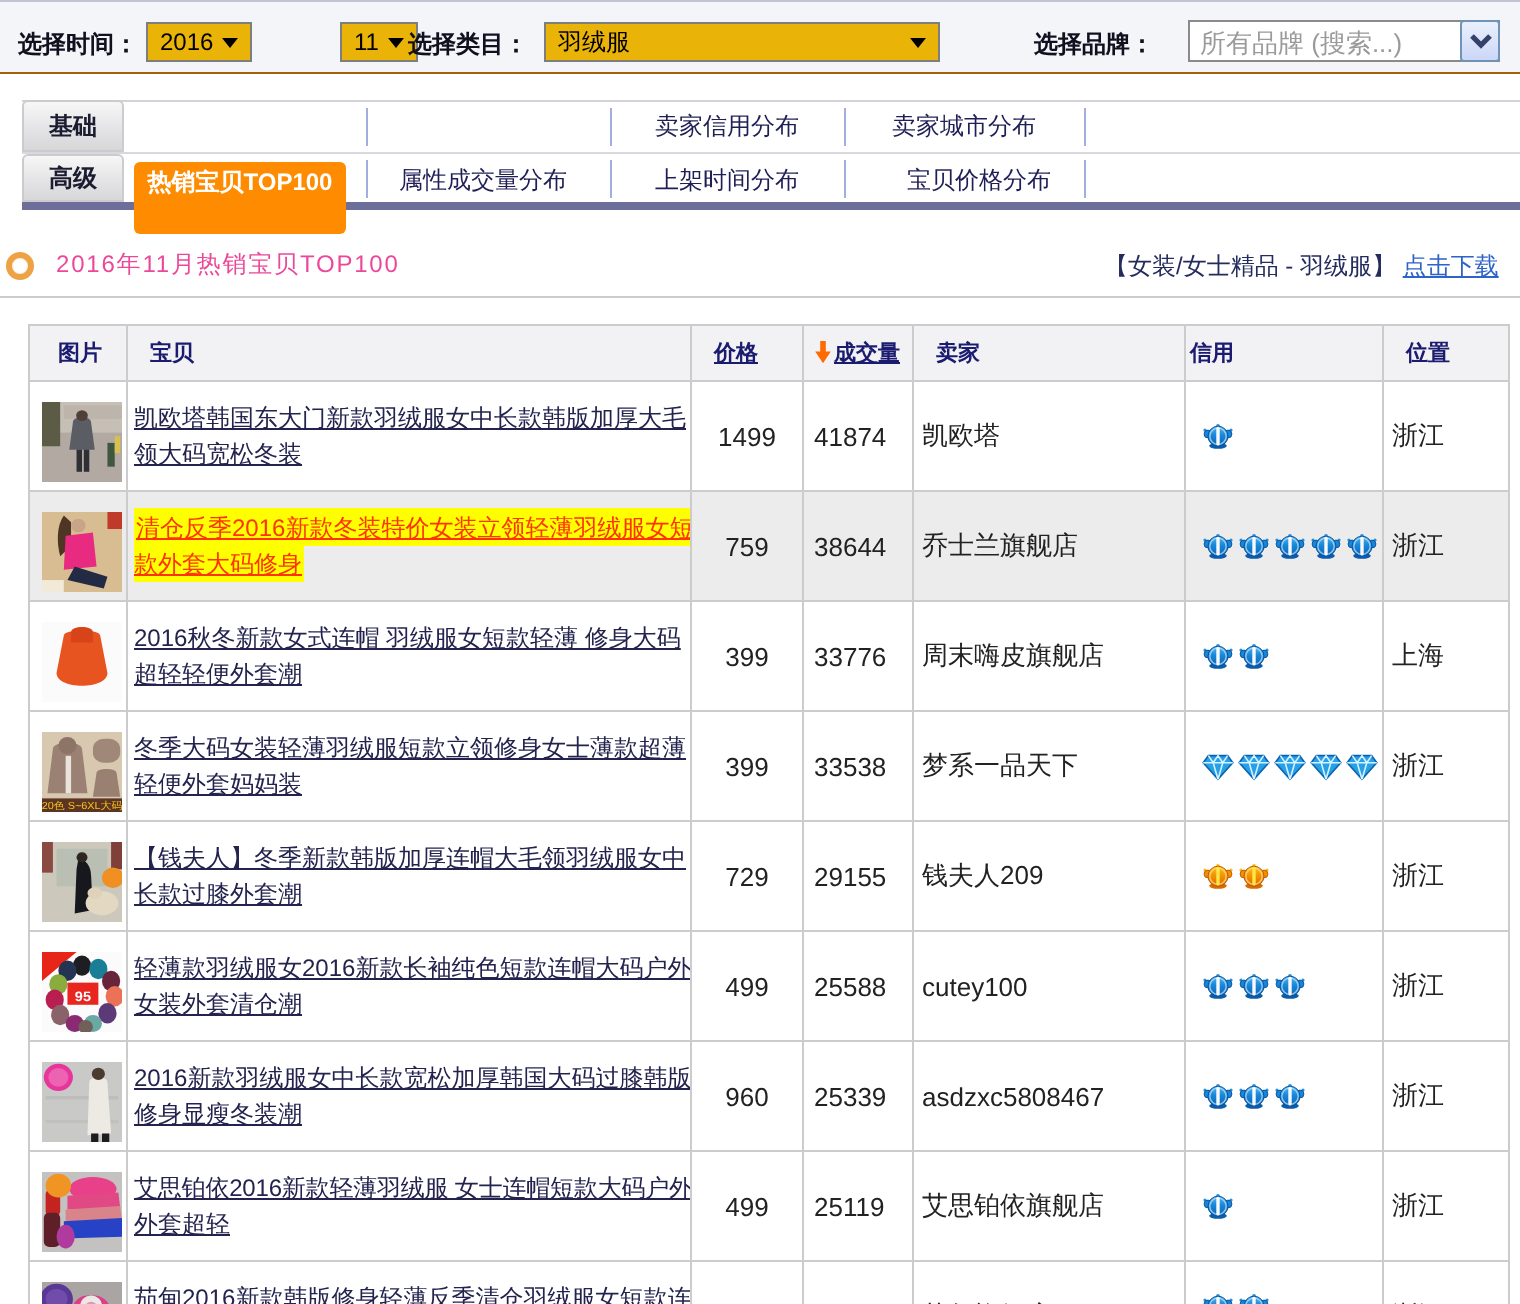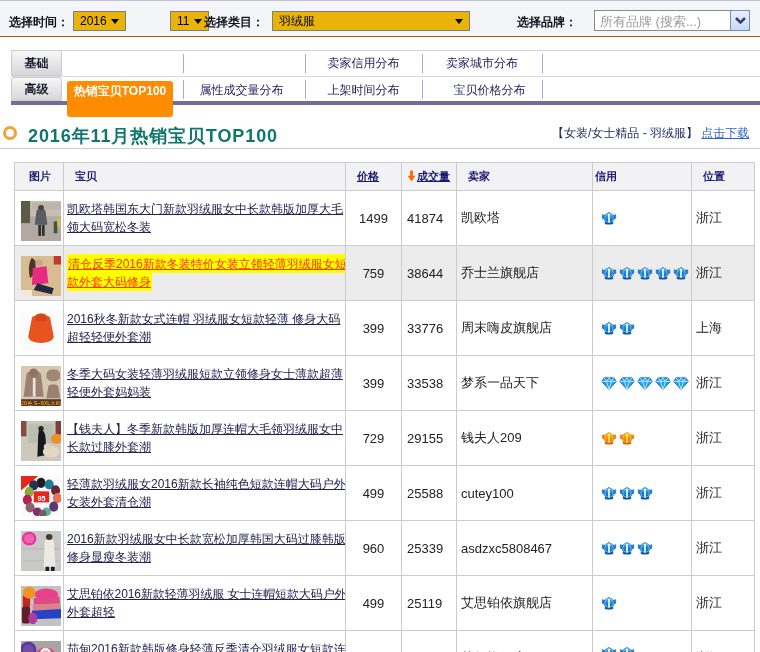--- a/index.html
+++ b/index.html
@@ -35,21 +35,21 @@
 .tsep { position:absolute; width:1px; background:#a3aede; }
 #acttab { position:absolute; left:67px; top:53px; width:106px; height:36px;
   background:#fe8b00; border-radius:3px; color:#fff; font-weight:bold;
   font-size:12px; text-align:center; line-height:20px; z-index:3;margin-top:28px; }
 #tabbar { position:absolute; left:11px; top:101px; width:749px; height:4px; background:#6e6e9a; }
 
 
 #ring { position:absolute; left:3px; top:126px; width:14px; height:14px;
   border:3px solid #eda246; border-radius:50%; background:#fff;
   box-shadow:inset 0 0 1px #f6c98e; }
-#h1 { position:absolute; left:28px; top:124px; font-size:18px; font-weight:bold; color:#0f766e; letter-spacing:0.9px; }
+#h1 { position:absolute; left:28px; top:124px; font-size:12px; font-weight:normal; color:#ec4899; letter-spacing:0.9px; }
 #hr1 { position:absolute; left:552px; top:125px; font-size:12px; color:#242c5e; }
 #hr1 a { color:#2d64c8; }
 #hdiv { position:absolute; left:0; top:148px; width:760px; height:1px; background:#cbcbcb; }
 
 
 #tbl { position:absolute; left:14px; top:162px; width:740px;
   border-collapse:collapse; table-layout:fixed; }
 #tbl th, #tbl td { border:1px solid #ccc; font-weight:normal; overflow:hidden; }
 #tbl th { height:28px; background:#f2f2f5; font-size:11px; font-weight:bold;
   color:#1b1b70; text-align:left; }

